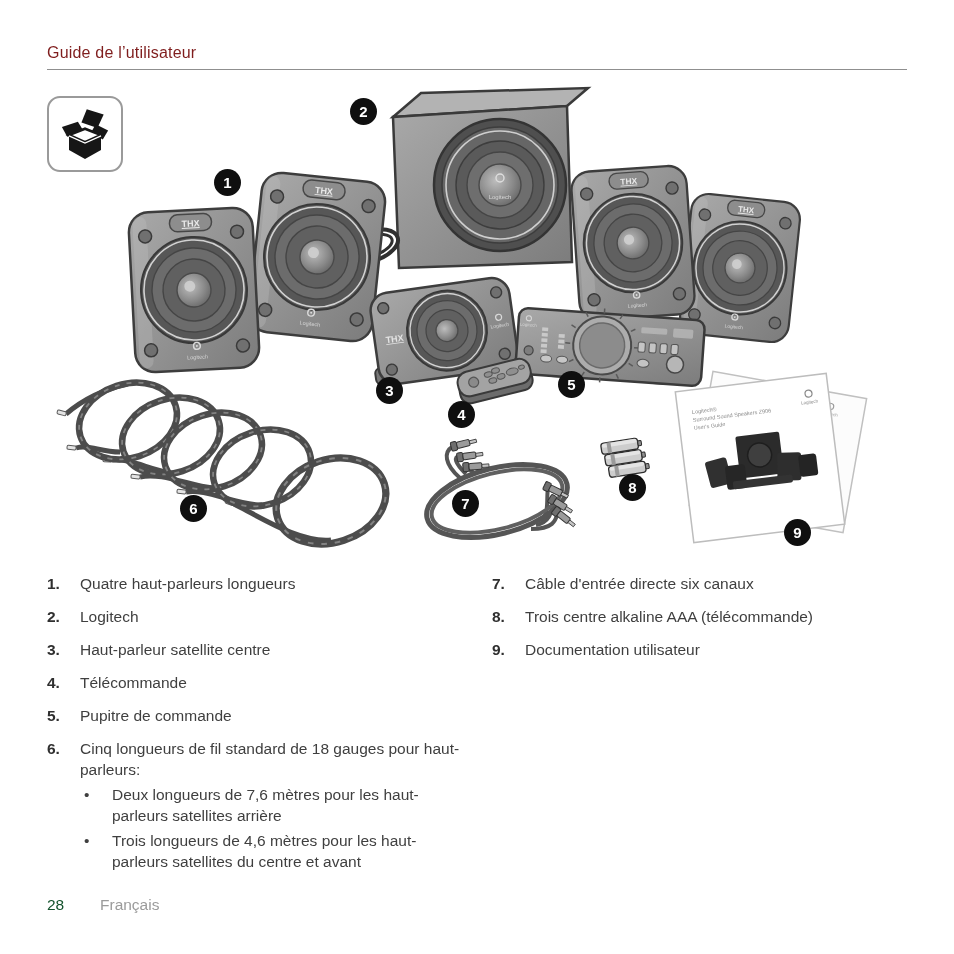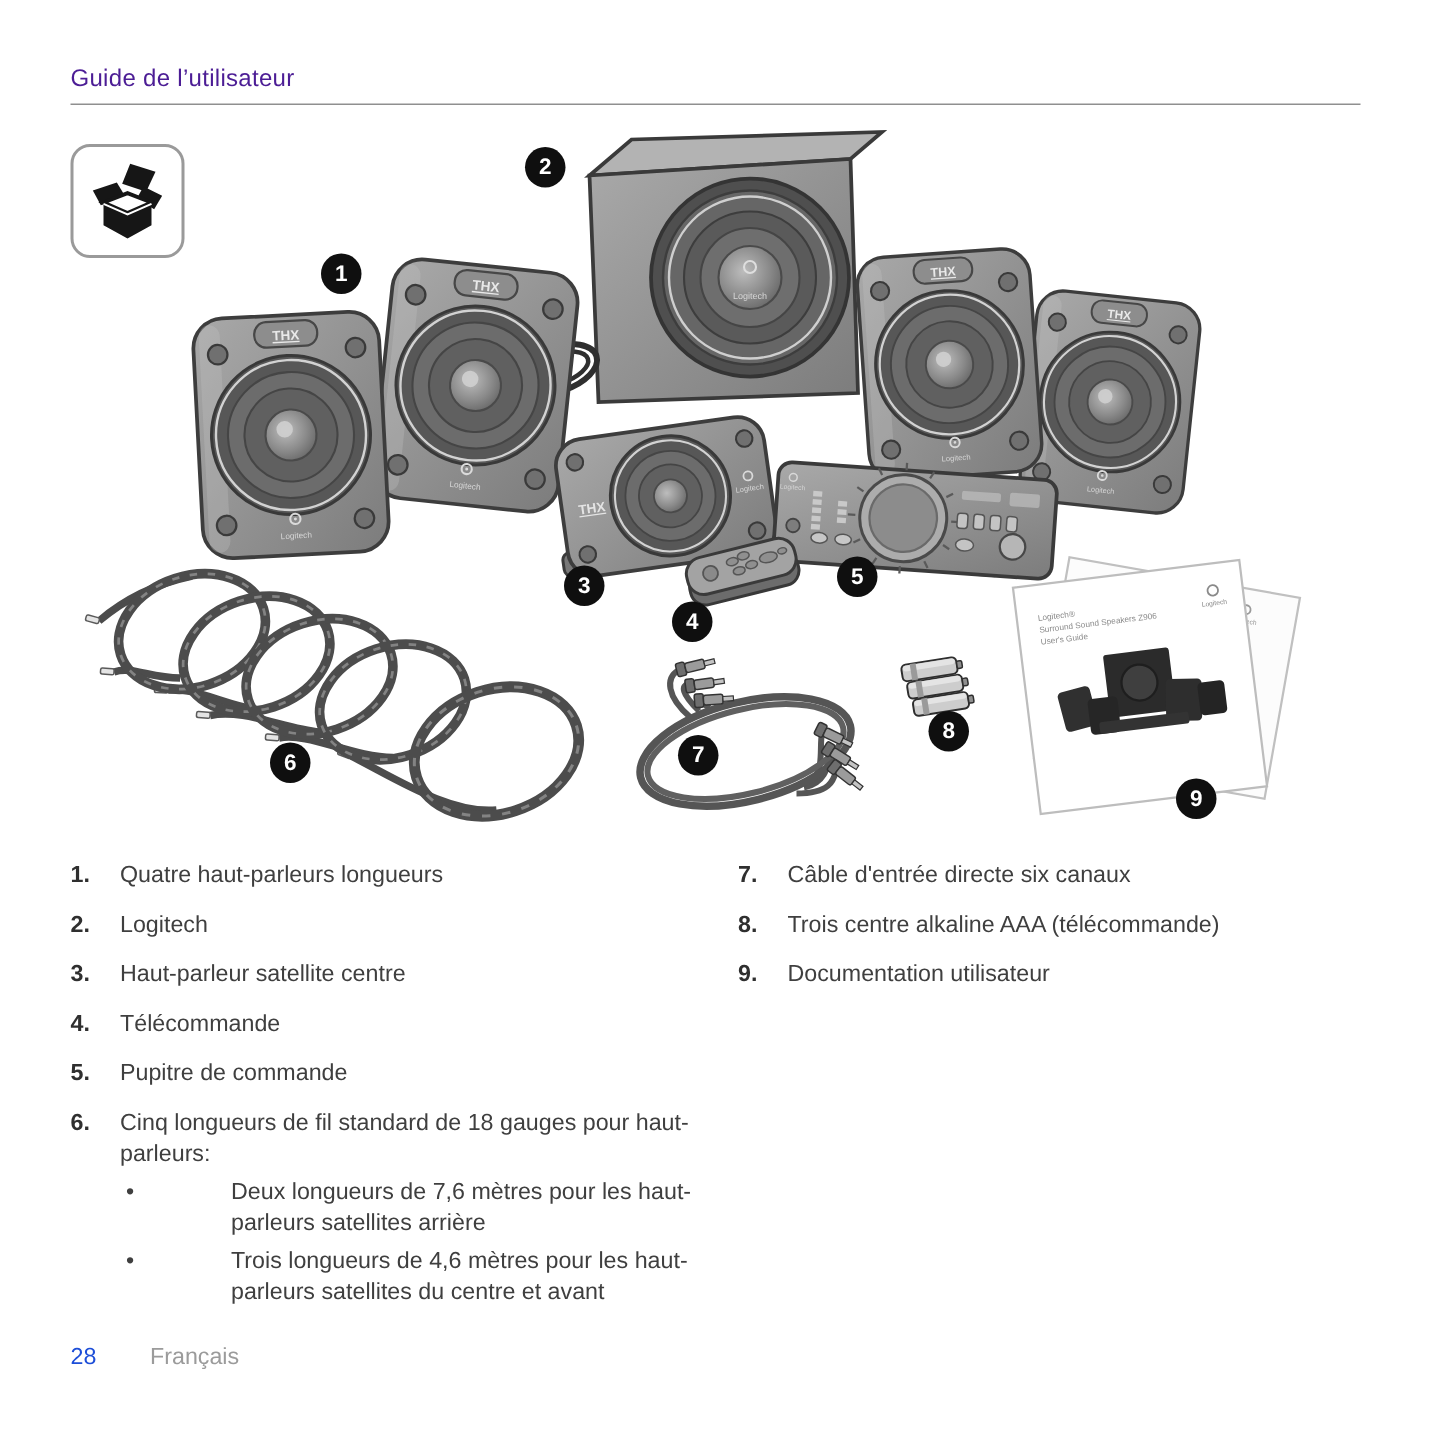--- a/index.html
+++ b/index.html
@@ -1,42 +1,42 @@
 <!DOCTYPE html>
 <html><head>
 <meta charset="utf-8">
 <style>
   html,body{margin:0;padding:0;background:#ffffff;}
   body{width:954px;height:954px;font-family:"Liberation Sans",sans-serif;}
   .page{position:relative;width:954px;height:954px;background:#fff;overflow:hidden;}
 
-  .header-title{position:absolute;left:47px;top:44px;font-size:16px;color:#4c1d95;letter-spacing:.2px;}
+  .header-title{position:absolute;left:47px;top:44px;font-size:16px;color:#7f1d1d;letter-spacing:.2px;}
   .header-rule{position:absolute;left:47px;top:69px;width:860px;height:1px;background:#8f8f8f;}
 
   .unbox{position:absolute;left:47px;top:96px;width:76px;height:76px;border:2px solid #9a9a9a;
          border-radius:13px;box-sizing:border-box;}
   .unbox svg{display:block;margin:5px auto 0;}
 
   svg.illu{position:absolute;left:0;top:0;}
 
   .callout{position:absolute;width:27px;height:27px;border-radius:50%;background:#0f0f0f;color:#fff;
            font-weight:bold;font-size:15px;display:flex;align-items:center;justify-content:center;
            line-height:1;}
 
   .parts{position:absolute;top:573px;font-size:15.5px;line-height:21px;color:#3f3f3f;}
   .parts.left{left:47px;width:427px;}
   .parts.right{left:492px;width:440px;}
   .item{display:grid;grid-template-columns:33px 1fr;margin-bottom:12px;}
   .item .num{font-weight:bold;color:#2f2f2f;}
   .bullets{margin-top:3px;}
   .bullet{display:grid;grid-template-columns:32px 1fr;margin-top:4px;width:392px;}
   .bullet .mark{padding-left:4px;color:#3f3f3f;}
-  .bullet .btxt{width:360px;margin-left:42px;}
-
-  .footer-num{position:absolute;left:47px;top:896px;font-size:15.5px;color:#1d4ed8;}
+  .bullet .btxt{width:360px;}
+
+  .footer-num{position:absolute;left:47px;top:896px;font-size:15.5px;color:#14532d;}
   .footer-lang{position:absolute;left:100px;top:896px;font-size:15.5px;color:#9b9b9b;text-align:right;}
 </style>
 </head>
 <body>
 
 <div class="page">
 
   <div class="header-title">Guide de l’utilisateur</div>
   <div class="header-rule"></div>
 

